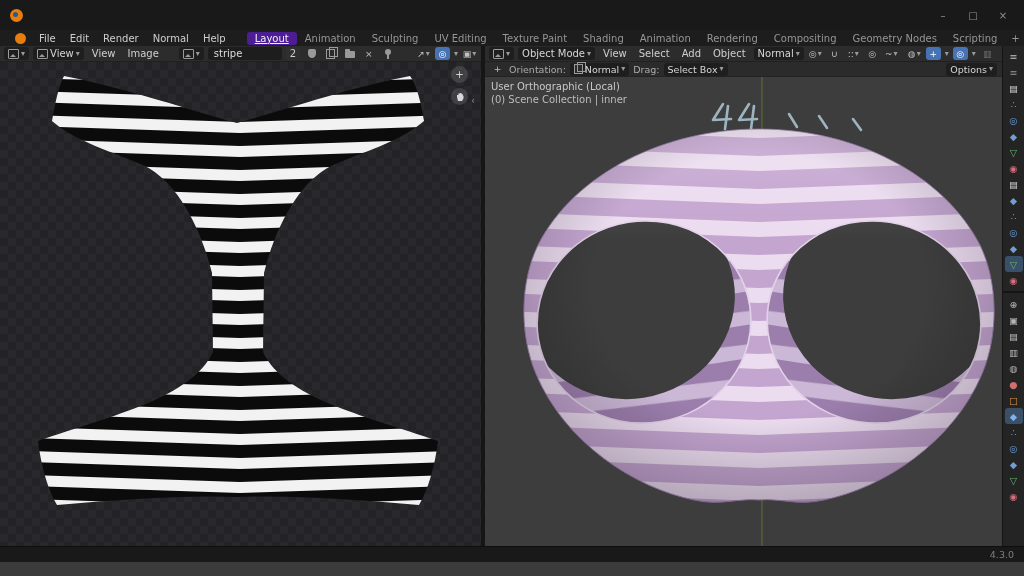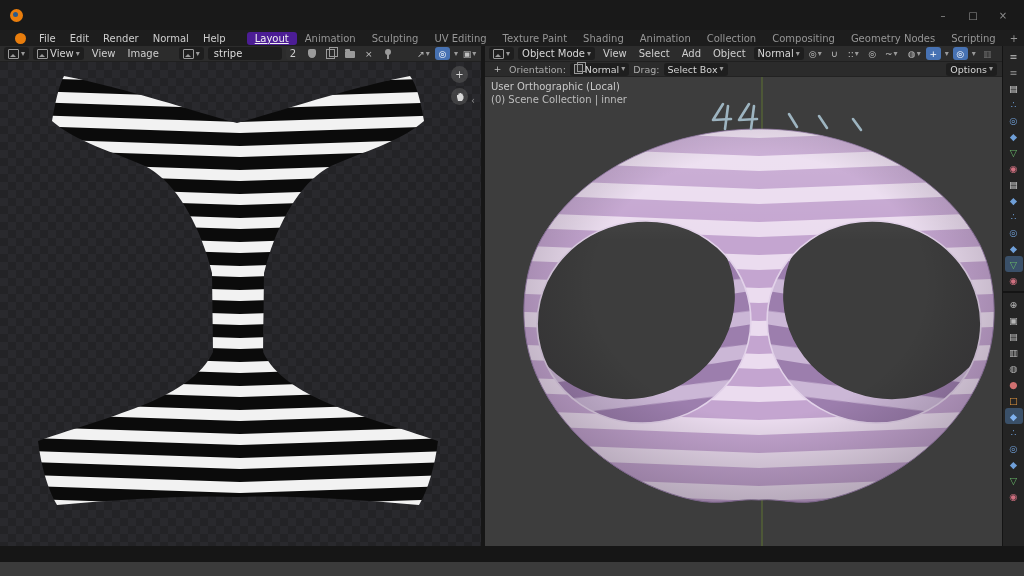--- a/index.html
+++ b/index.html
@@ -115,21 +115,21 @@
     <span class="menu-item">Normal</span>
     <span class="menu-item">Help</span>
     <span class="tabs">
       <span class="ws-tab active">Layout</span>
       <span class="ws-tab">Animation</span>
       <span class="ws-tab">Sculpting</span>
       <span class="ws-tab">UV Editing</span>
       <span class="ws-tab">Texture Paint</span>
       <span class="ws-tab">Shading</span>
       <span class="ws-tab">Animation</span>
-      <span class="ws-tab">Collection</span>
+      <span class="ws-tab">Rendering</span>
       <span class="ws-tab">Compositing</span>
       <span class="ws-tab">Geometry Nodes</span>
       <span class="ws-tab">Scripting</span>
       <span class="ws-add">+</span>
     </span>
     <span class="mb-right">
       <span class="db-widget">
         <span class="mi mi-scene"></span>
 
       </span>
@@ -397,15 +397,18 @@
       <div class="strip-ic" style="color: rgb(207, 111, 111);">●</div>
       <div class="strip-ic" style="color: rgb(224, 149, 62);">□</div>
       <div class="strip-ic active" style="color: rgb(127, 178, 240);">◆</div>
       <div class="strip-ic" style="color: rgb(111, 159, 216);">∴</div>
       <div class="strip-ic" style="color: rgb(111, 159, 216);">◎</div>
       <div class="strip-ic" style="color: rgb(111, 159, 216);">◆</div>
       <div class="strip-ic" style="color: rgb(103, 181, 104);">▽</div>
       <div class="strip-ic" style="color: rgb(207, 111, 127);">◉</div>
     </div>
 
+  <div class="statusbar">
+    <span>4.3.0</span>
+  </div>
   <div class="bottomstrip"></div>
 
 </div>
 
 </body></html>

